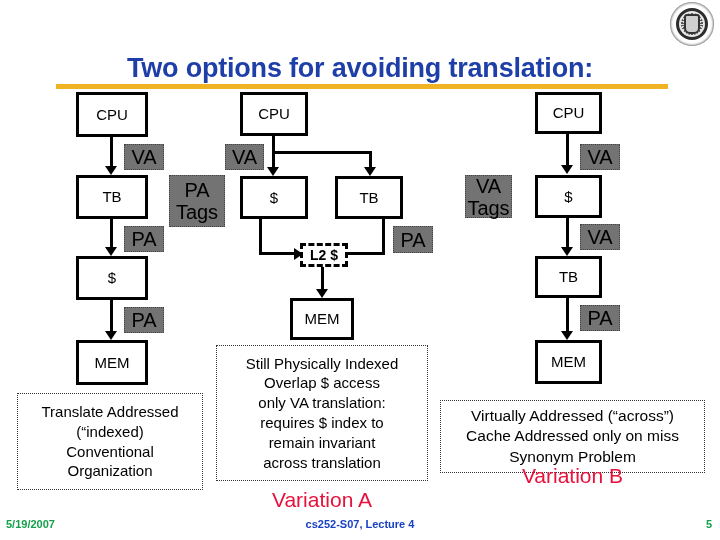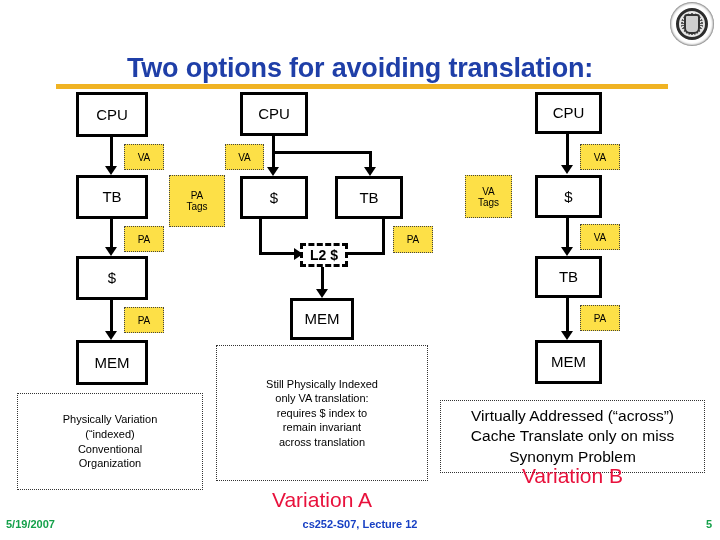--- a/index.html
+++ b/index.html
@@ -76,38 +76,38 @@
     text-align: center;
   }
   .node.dashed {
     border: 3px dashed #000;
     font-weight: bold;
     font-size: 14px;
   }
   .tag {
     position: absolute;
     border: 1px dotted #444;
-    background: #fde047;
+    background: #737373;
     display: flex;
     align-items: center;
     justify-content: center;
-    font-size: 10px;
+    font-size: 20px;
     color: #000;
     line-height: 1.1;
     text-align: center;
   }
   .caption {
     position: absolute;
     border: 1px dotted #333;
     background: #ffffff;
     display: flex;
     align-items: center;
     justify-content: center;
     text-align: center;
-    font-size: 11px;
+    font-size: 15px;
     color: #000;
     line-height: 1.32;
     padding: 2px 4px;
   }
   .caption.big { font-size: 15.5px; }
 
   
   .vline { position: absolute; width: 3px; background: #000; }
   .hline { position: absolute; height: 3px; background: #000; }
   .ahead-down {
@@ -180,21 +180,21 @@
   <div class="node" style="left:76px; top:256px; width:72px; height:44px;">$</div>
 
   <div class="vline" style="left:110px; top:300px; height:32px;"></div>
   <div class="ahead-down" style="left:105px; top:331px;"></div>
   <div class="tag" style="left:124px; top:307px; width:40px; height:26px;">PA</div>
 
   <div class="node" style="left:76px; top:340px; width:72px; height:45px;">MEM</div>
 
   <div class="caption" style="left:17px; top:393px; width:186px; height:97px;">
     <div>
-      <div>Physically Variation</div>
+      <div>Translate Addressed</div>
       <div>(“indexed)</div>
       <div>Conventional</div>
       <div>Organization</div>
     </div>
   </div>
 
   <div class="node" style="left:240px; top:92px; width:68px; height:44px;">CPU</div>
 
   <div class="vline" style="left:272px; top:136px; height:18px;"></div>
   <div class="hline" style="left:272px; top:151px; width:100px;"></div>
@@ -221,20 +221,21 @@
   <div class="node dashed" style="left:300px; top:243px; width:48px; height:24px;">L2 $</div>
 
   <div class="vline" style="left:321px; top:267px; height:24px;"></div>
   <div class="ahead-down" style="left:316px; top:289px;"></div>
 
   <div class="node" style="left:290px; top:298px; width:64px; height:42px;">MEM</div>
 
   <div class="caption" style="left:216px; top:345px; width:212px; height:136px;">
     <div>
       <div>Still Physically Indexed</div>
+      <div>Overlap $ access</div>
       <div>only VA translation:</div>
       <div>requires $ index to</div>
       <div>remain invariant</div>
       <div>across translation</div>
     </div>
   </div>
 
   <div class="variation" style="left:216px; top:488px; width:212px;">Variation A</div>
 
   <div class="node" style="left:535px; top:92px; width:67px; height:42px;">CPU</div>
@@ -255,24 +256,24 @@
 
   <div class="vline" style="left:566px; top:298px; height:34px;"></div>
   <div class="ahead-down" style="left:561px; top:331px;"></div>
   <div class="tag" style="left:580px; top:305px; width:40px; height:26px;">PA</div>
 
   <div class="node" style="left:535px; top:340px; width:67px; height:44px;">MEM</div>
 
   <div class="caption big" style="left:440px; top:400px; width:265px; height:73px;">
     <div>
       <div>Virtually Addressed (“across”)</div>
-      <div>Cache Translate only on miss</div>
+      <div>Cache Addressed only on miss</div>
       <div>Synonym Problem</div>
     </div>
   </div>
 
   <div class="variation" style="left:440px; top:464px; width:265px;">Variation B</div>
 
   <div class="foot-date">5/19/2007</div>
-  <div class="foot-center">cs252-S07, Lecture 12</div>
+  <div class="foot-center">cs252-S07, Lecture 4</div>
   <div class="foot-page">5</div>
 
 </div>
 
 </body></html>

